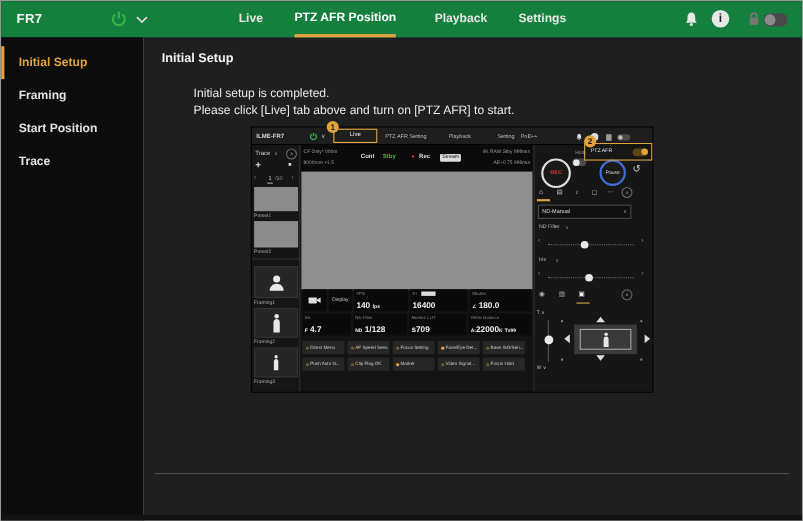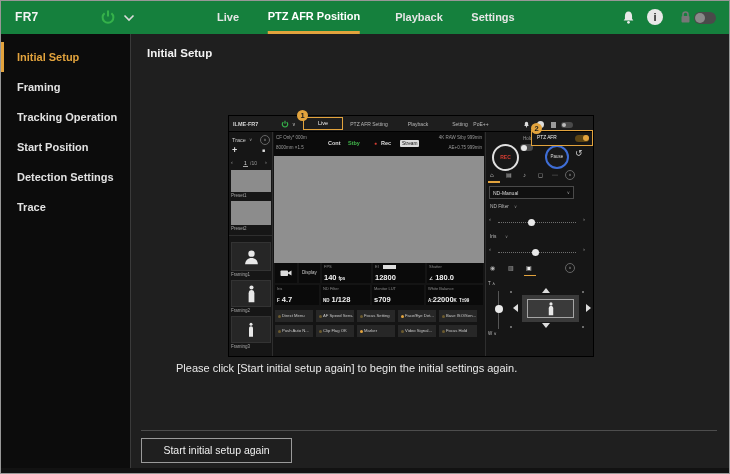--- a/index.html
+++ b/index.html
@@ -94,29 +94,31 @@
       <rect x="2.5" y="6" width="8" height="6.5" rx="1" fill="#777"></rect>
     </svg>
     <div class="abs pill" style="left:693px;top:11px;width:22px;height:12px;">
       <div class="knob" style="position:absolute;left:1px;top:1px;width:10px;height:10px;"></div>
     </div>
   </div>
 
   <nav class="sidebar">
     <div class="side-item active">Initial Setup</div>
     <div class="side-item">Framing</div>
-    <div class="side-item">Tracking Operation</div>
     <div class="side-item">Start Position</div>
-    <div class="side-item">Detection Settings</div>
     <div class="side-item">Trace</div>
   </nav>
 
   <main class="main">
     <h1 class="abs title">Initial Setup</h1>
 
+    <div class="abs para" style="left:44px;top:44px;">
+      <div>Initial setup is completed.</div>
+      <div>Please click [Live] tab above and turn on [PTZ AFR] to start.</div>
+    </div>
 
     <div class="mini">
 
       <div class="abs badge" style="left:68px;top:-6px;">1</div>
       <div class="abs badge" style="left:302px;top:7px;">2</div>
 
       <div class="mt">
         <span class="abs" style="left:4px;line-height:16px;font-size:5.5px;font-weight:bold;color:#d5d5d5;">ILME-FR7</span>
         <svg class="abs" style="left:52px;top:4px;" width="8" height="8" viewBox="0 0 16 16">
           <path d="M8 1.5v6" stroke="#35b24a" stroke-width="2.4" fill="none"></path>
@@ -204,21 +206,21 @@
             <div class="ibox" style="width:21px;">
               <span style="position:absolute;left:0;right:0;top:0;text-align:center;line-height:20px;font-size:4.5px;color:#ccc;">Display</span>
             </div>
             <div class="ibox" style="width:49px;">
               <span class="l">FPS</span>
               <span class="v"><span>140</span> <small>fps</small></span>
             </div>
             <div class="ibox" style="width:52px;">
               <span class="l">EI</span>
               <span class="abs" style="left:10px;top:1.5px;width:13px;height:4px;background:#ddd;"></span>
-              <span class="v">12800</span>
+              <span class="v">16400</span>
             </div>
             <div class="ibox" style="width:56px;">
               <span class="l">Shutter</span>
               <span class="v"><small>∠</small> <span>180.0</span></span>
             </div>
           </div>
           <div class="irow">
             <div class="ibox" style="width:44px;">
               <span class="l">Iris</span>
               <span class="v"><small>F</small> <span>4.7</span></span>
@@ -323,21 +325,19 @@
             <svg width="8" height="14" viewBox="0 0 24 44">
                 <circle class="pers" cx="12" cy="6" r="5"></circle>
                 <path class="pers" d="M5 42V20c0-5 3-8 7-8s7 3 7 8v22z"></path>
               </svg>
           </div>
         </div>
       </div>
     </div>
 
     <div class="abs para" style="left:44px;top:327px;">
-      <div>Please click [Start initial setup again] to begin the initial settings again.</div>
     </div>
 
     <div class="abs divider"></div>
-    <button class="abs restart">Start initial setup again</button>
   </main>
 
   <div class="footer-strip"></div>
 </div>
 
 </body></html>

